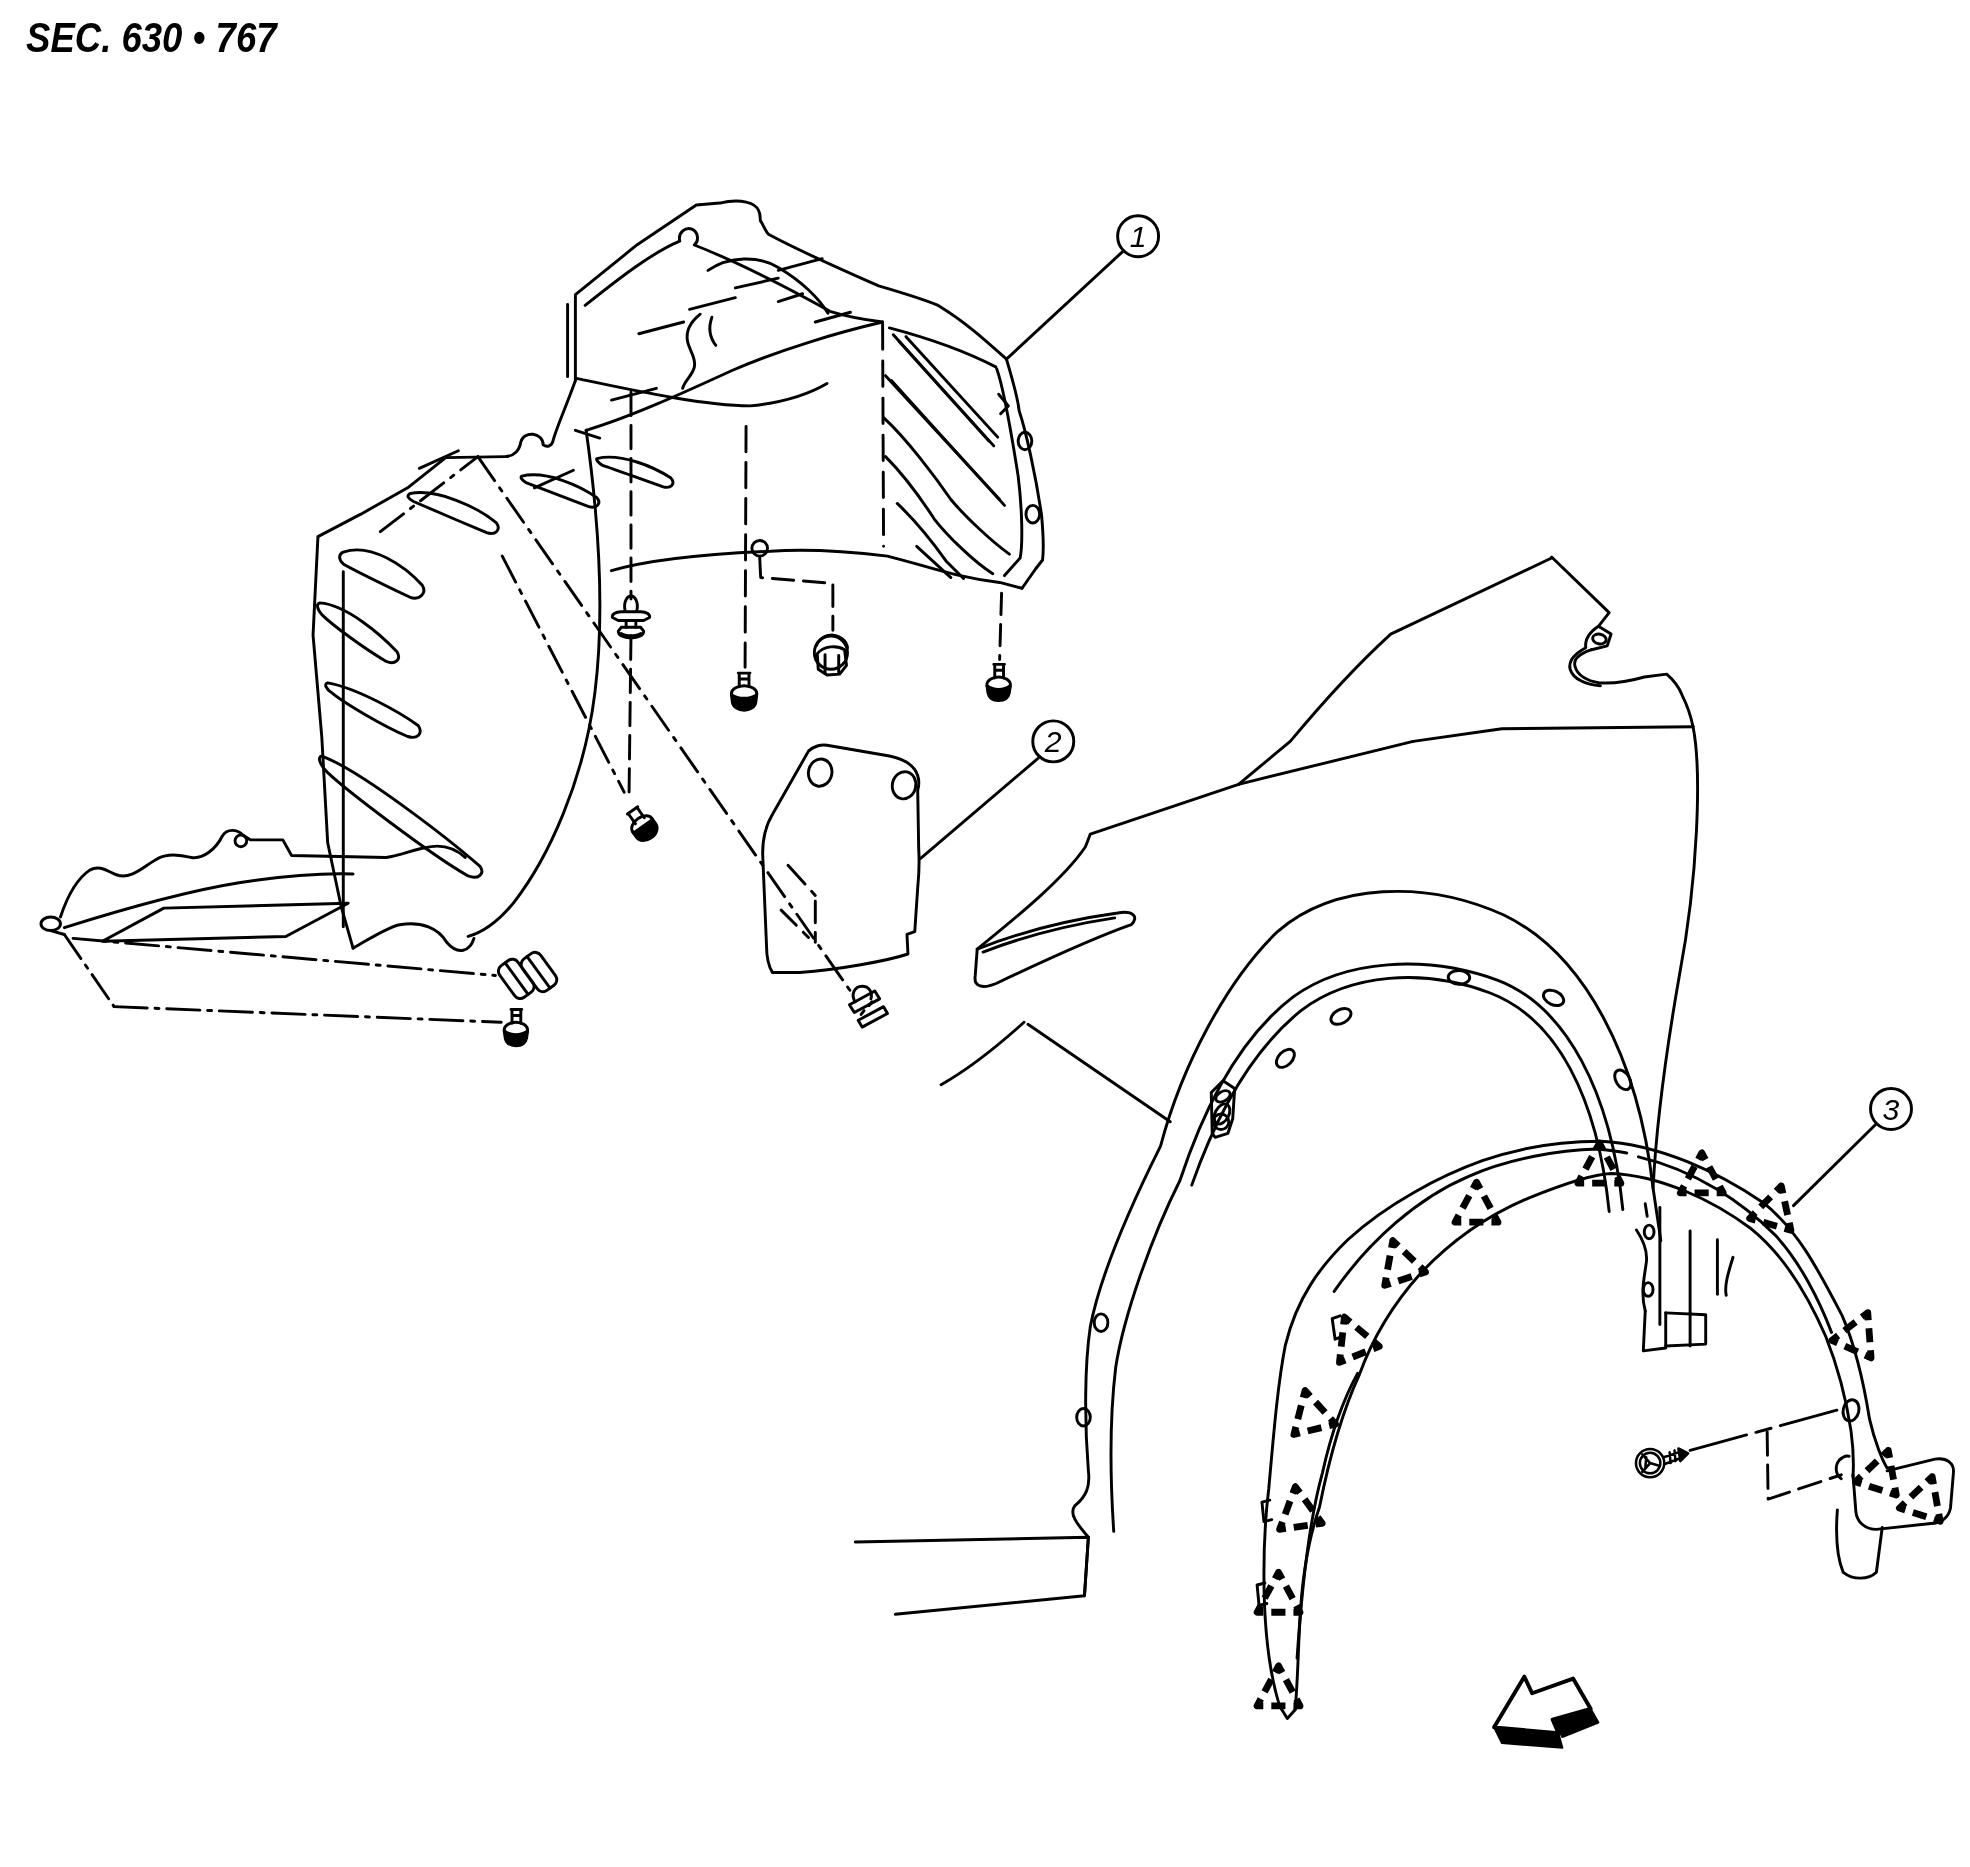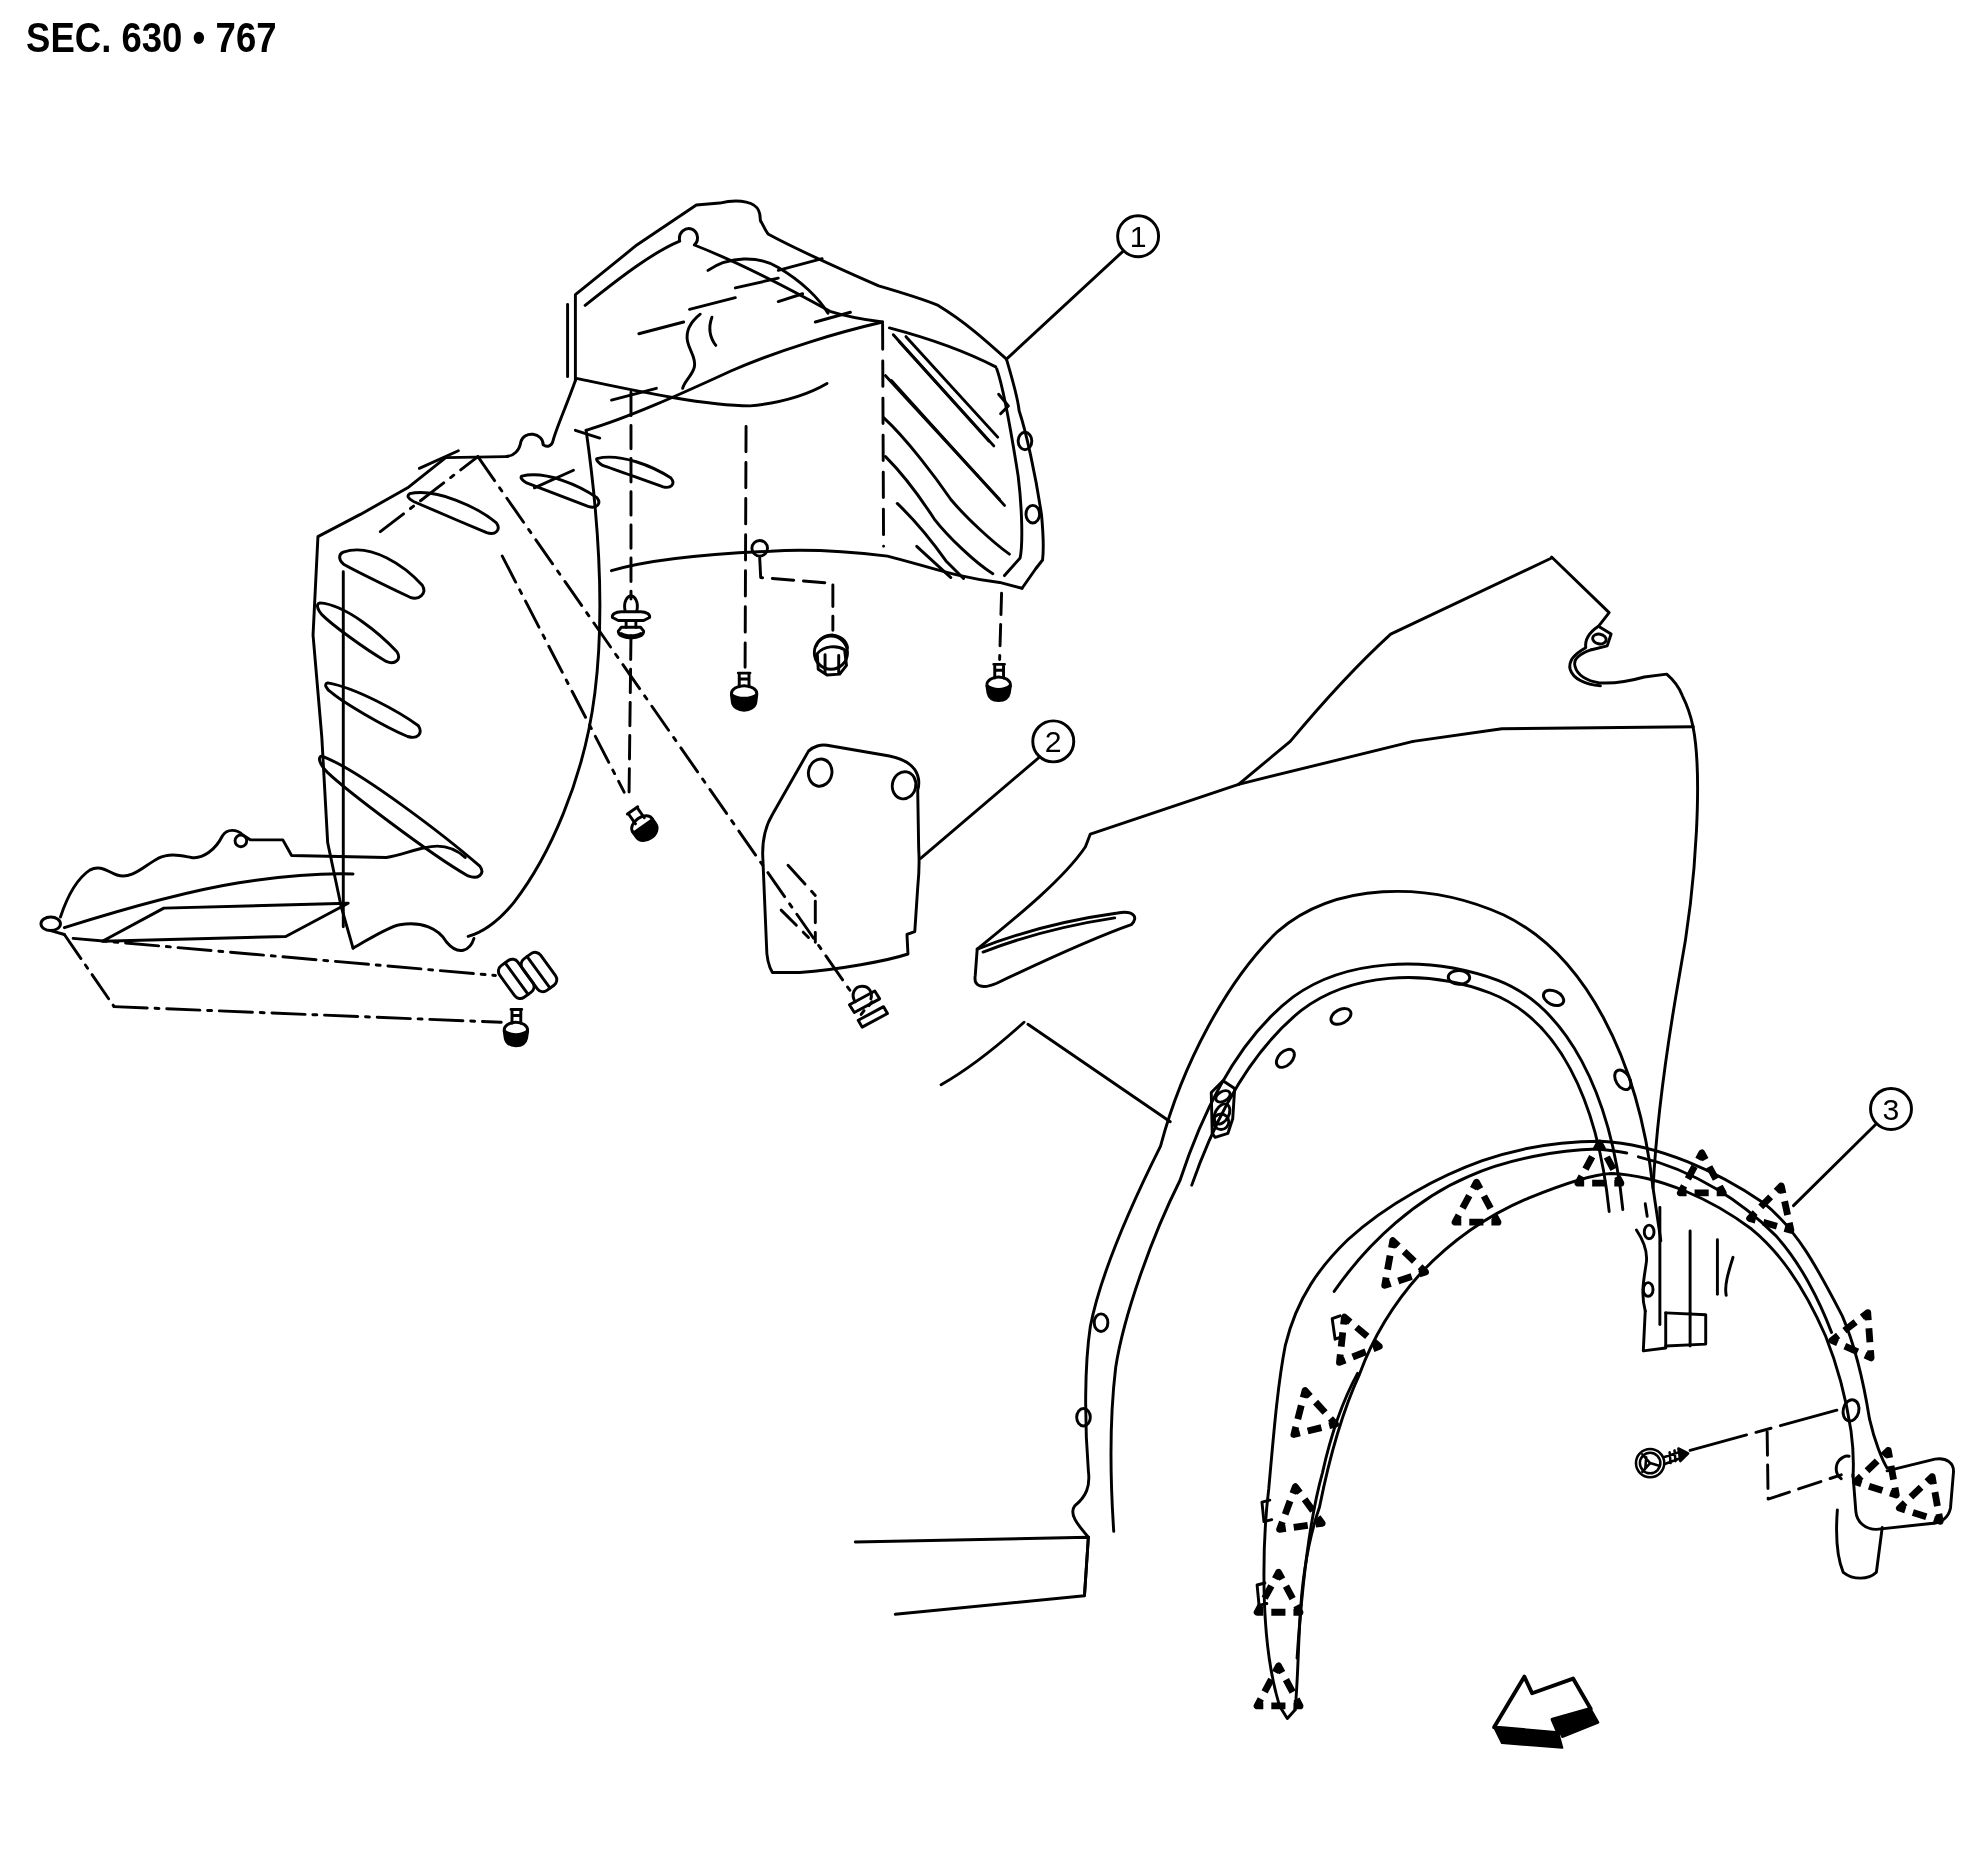--- a/index.html
+++ b/index.html
@@ -1,16 +1,16 @@
 <!DOCTYPE html>
 <html><head>
 <meta charset="utf-8">
 <style>
   html,body{margin:0;padding:0;background:#ffffff;}
-  .page{position:relative;width:1970px;height:1862px;background:#ffffff;overflow:hidden;}
+  .page{position:relative;width:1970px;height:1862px;background:#ffffff;overflow:hidden;font-style:italic;}
   .sec{position:absolute;left:26px;top:12.7px;font-family:"Liberation Sans",sans-serif;font-weight:bold;font-size:43px;color:#000;letter-spacing:0;transform:scaleX(0.85);transform-origin:left top;white-space:nowrap;}
   svg{position:absolute;left:0;top:0;}
   text{font-family:"Liberation Sans",sans-serif;}
 </style>
 </head>
 <body>
 <div class="page">
 <div class="sec">SEC. 630 • 767</div>
 <svg width="1970" height="1868" viewBox="0 0 2020 1915" fill="none" stroke="#000" stroke-width="3" stroke-linecap="round" stroke-linejoin="round">
 

